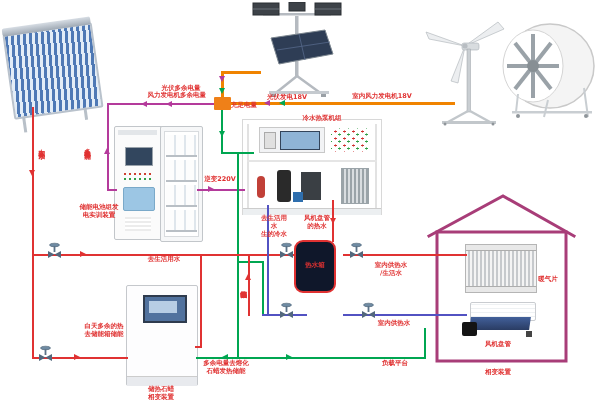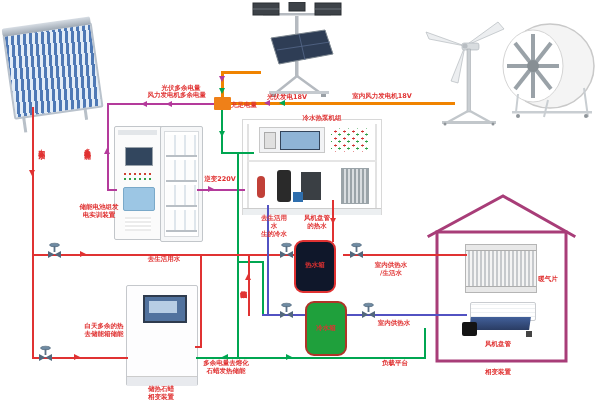--- a/index.html
+++ b/index.html
@@ -231,23 +231,20 @@
     </svg>
   <svg class="dev" style="left:39px;top:344px" width="13" height="17" viewBox="0 0 13 17">
       <ellipse cx="6.5" cy="4" rx="5" ry="1.8" fill="#6f8ba3" stroke="#4a5f72" stroke-width="0.6"></ellipse>
       <rect x="5.6" y="5" width="1.8" height="6" fill="#5b7287"></rect>
       <path d="M0,10 L6.5,13.5 L0,17 Z" fill="#52677c"></path>
       <path d="M13,10 L6.5,13.5 L13,17 Z" fill="#52677c"></path>
     </svg>
 
   <div class="tank" style="left:294px;top:240px;width:38px;height:49px;background:#0f172a;border:2px solid var(--red)">
     <span class="lbl c-red" style="position:absolute;left:0;top:20px;width:100%">热水箱</span>
-  </div>
-  <div class="tank" style="left:305px;top:301px;width:38px;height:51px;background:var(--tank_green);border:2px solid var(--tank_border)">
-    <span class="lbl c-dark" style="position:absolute;left:0;top:22px;width:100%">冷水箱</span>
   </div>
 
   <span class="lbl c-red" style="left:158px;top:85px;width:46px;">光伏多余电量</span>
   <span class="lbl c-purple" style="left:144px;top:92px;width:62px;text-align:right">风力发电机多余电量</span>
   <span class="lbl c-red" style="left:262px;top:94px;width:50px">光伏发电18V</span>
   <span class="lbl c-red" style="left:350px;top:93px;width:64px">室内风力发电机18V</span>
   <span class="lbl c-green" style="left:227px;top:102px;width:34px">充足电量</span>
   <span class="lbl c-red" style="left:297px;top:115px;width:50px">冷水热泵机组</span>
   <span class="lbl c-red" style="left:203px;top:176px;width:34px">逆变220V</span>
   <span class="lbl c-red v2col" style="left:83px;top:134px;height:23px;line-height:1.3">多余电量储能</span>

